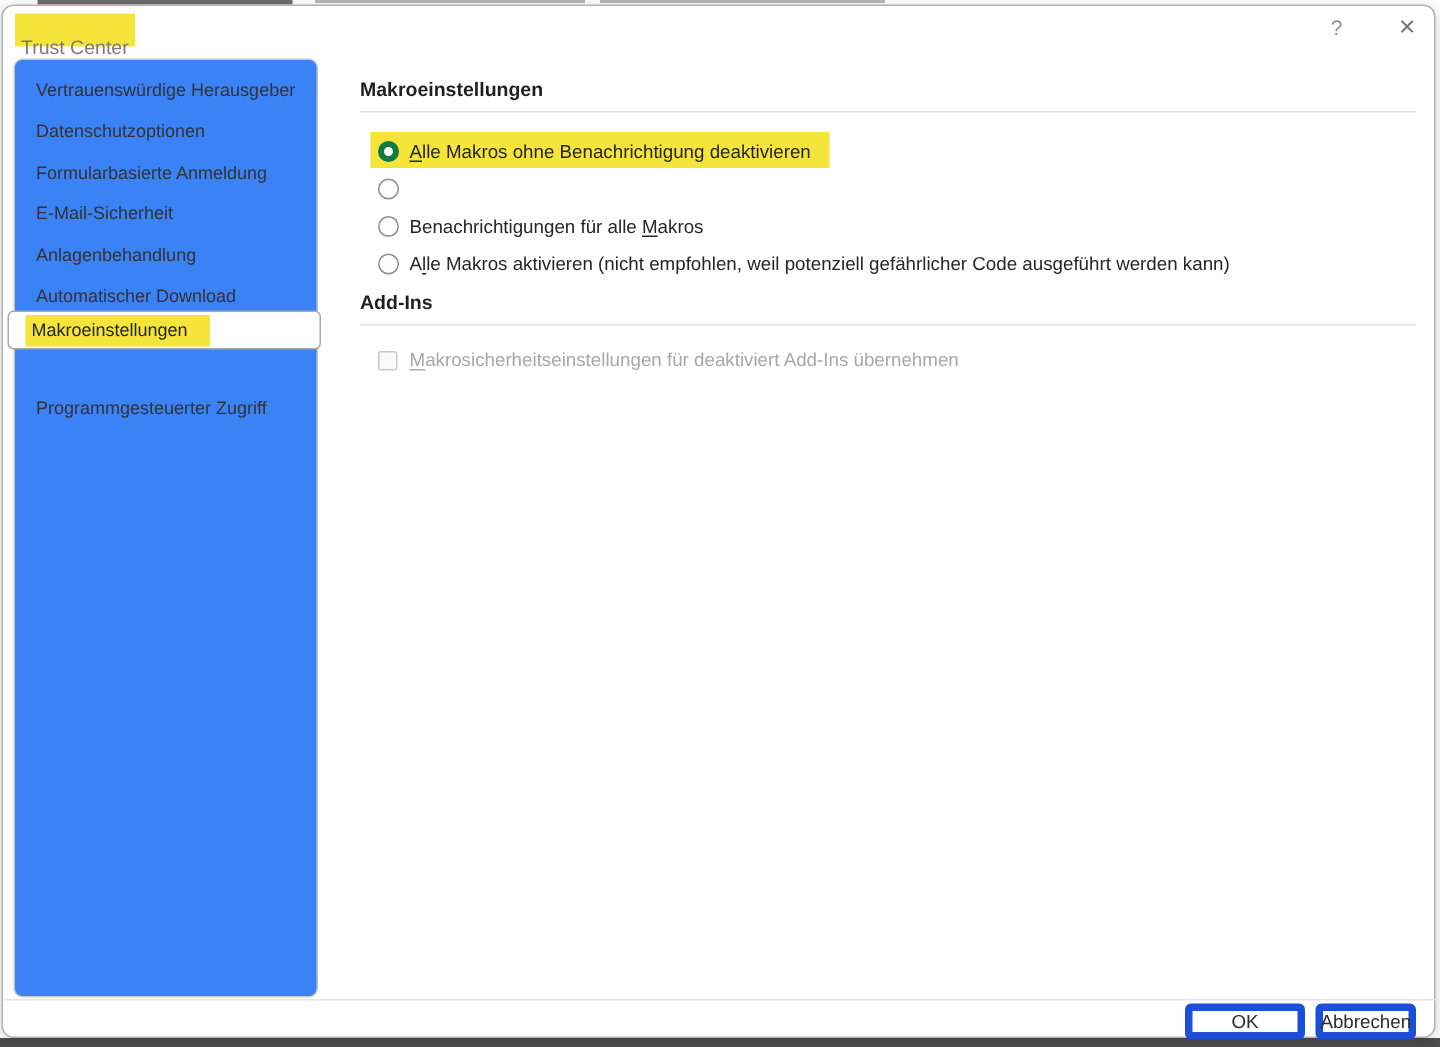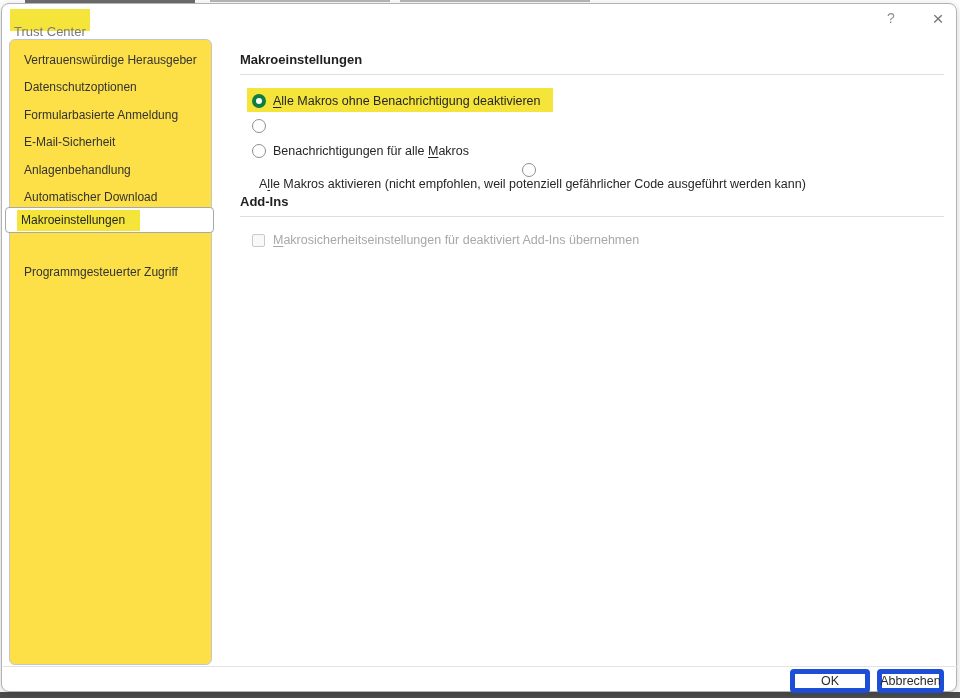--- a/index.html
+++ b/index.html
@@ -38,21 +38,21 @@
     font-size:14px;color:#8f8f8f;text-align:center;cursor:default;
   }
   .close{
     position:absolute;left:925px;top:3px;width:22px;height:24px;z-index:2;
     font-size:19px;color:#767676;text-align:center;line-height:24px;cursor:default;
   }
 
   
   .sidebar{
     position:absolute;left:7px;top:35px;width:203px;height:626px;
-    background:#fde047;border:1px solid #c6c6c6;border-radius:6px;
+    background:#3b82f6;border:1px solid #c6c6c6;border-radius:6px;
     padding-top:6px;z-index:2;
   }
   .side-item{
     height:27.5px;display:flex;align-items:center;
     padding-left:14px;font-size:12px;color:#333;cursor:default;white-space:nowrap;
   }
   .side-sel{
     position:absolute;left:3px;top:203px;width:209px;height:26px;z-index:3;
     background:#fff;border:1px solid #a8a8a8;border-radius:4px;
     display:flex;align-items:center;padding-left:15px;
@@ -62,21 +62,21 @@
     position:absolute;left:11px;top:2px;width:123px;height:21px;
     background:var(--yellow);z-index:-1;
   }
 
   
   .main{position:absolute;left:238px;top:0;width:704px;height:660px;z-index:2;}
   .sec-head{position:absolute;left:0;font-size:13px;font-weight:bold;color:#1f1f1f;}
   .sep{position:absolute;left:0;width:704px;height:1px;background:var(--line);}
 
   .opt-row{
-    position:absolute;left:12px;height:25px;display:flex;align-items:center;z-index:2;
+    position:absolute;left:12px;height:25px;display:flex;align-items:center;z-index:2;justify-content:flex-end;
   }
   .opt-row .band{
     position:absolute;left:-5px;top:0;width:306px;height:24px;
     background:var(--yellow);z-index:-1;
   }
   .radio{
     width:14px;height:14px;border-radius:50%;
     border:1px solid #8e8e8e;background:#fff;flex:0 0 auto;
   }
   .radio.sel{border:4px solid var(--green);}
@@ -144,21 +144,21 @@
 
     <div class="opt-row" style="top:109px;">
       <span class="radio"></span>
     </div>
 
     <div class="opt-row" style="top:134px;">
       <span class="radio"></span>
       <span class="opt-label"><span>Benachrichtigungen für alle </span><span class="u">M</span><span>akros</span></span>
     </div>
 
-    <div class="opt-row" style="top:159px;flex-direction:column;">
+    <div class="opt-row" style="top:159px;">
       <span class="radio"></span>
       <span class="opt-label"><span>A</span><span class="u">l</span><span>le Makros aktivieren (nicht empfohlen, weil potenziell gefährlicher Code ausgeführt werden kann)</span></span>
     </div>
 
     <div class="sec-head" style="top:190px;">Add-Ins</div>
     <div class="sep" style="top:212px;"></div>
 
     <div class="chk-row" style="top:228px;">
       <span class="checkbox"></span>
       <span class="chk-label"><span></span><span class="u">M</span><span>akrosicherheitseinstellungen für deaktiviert Add-Ins übernehmen</span></span>

